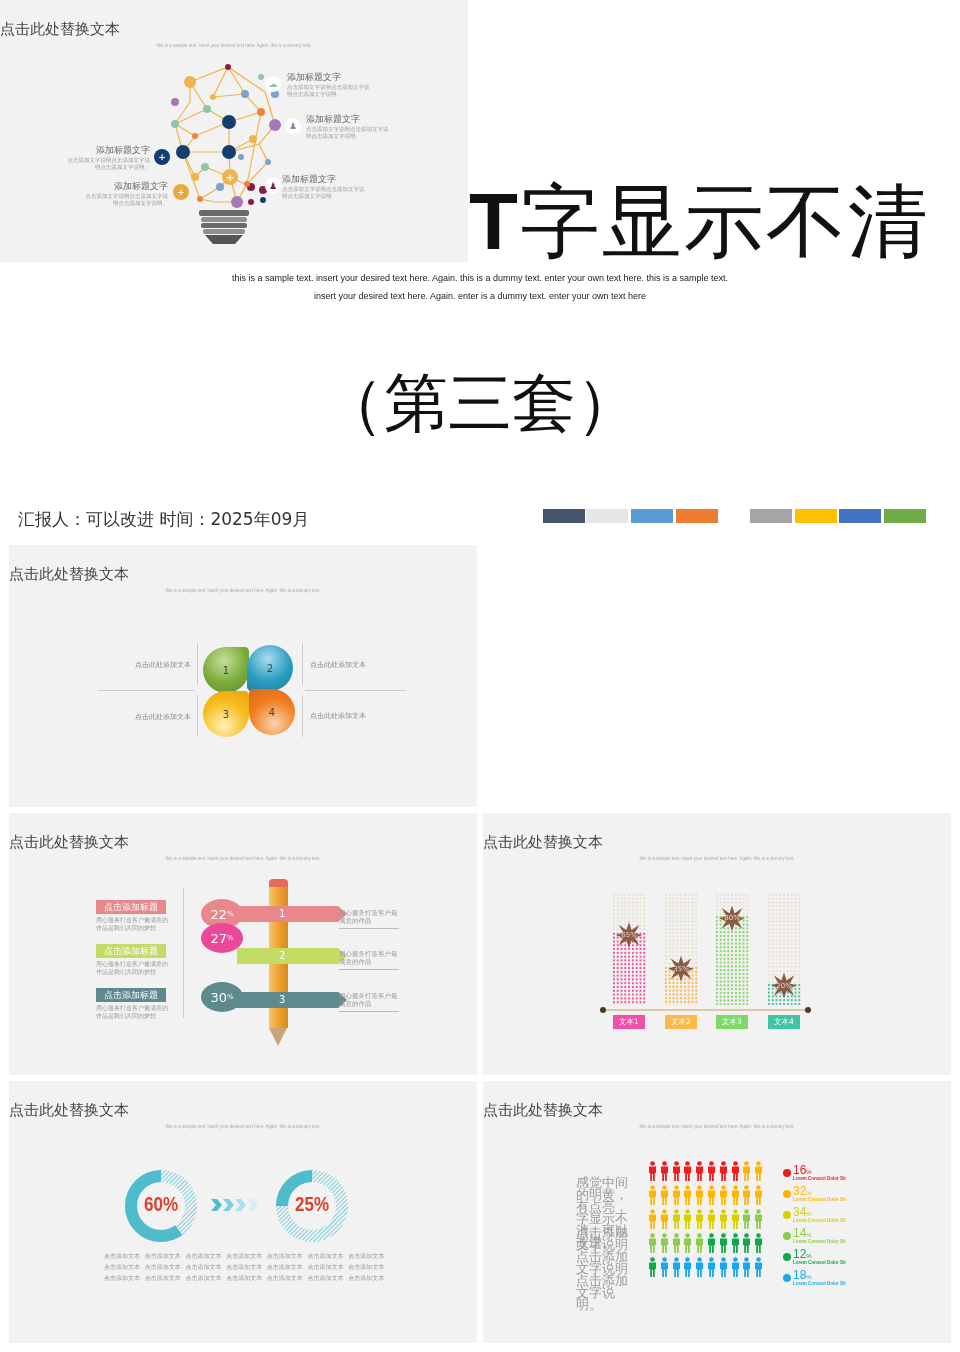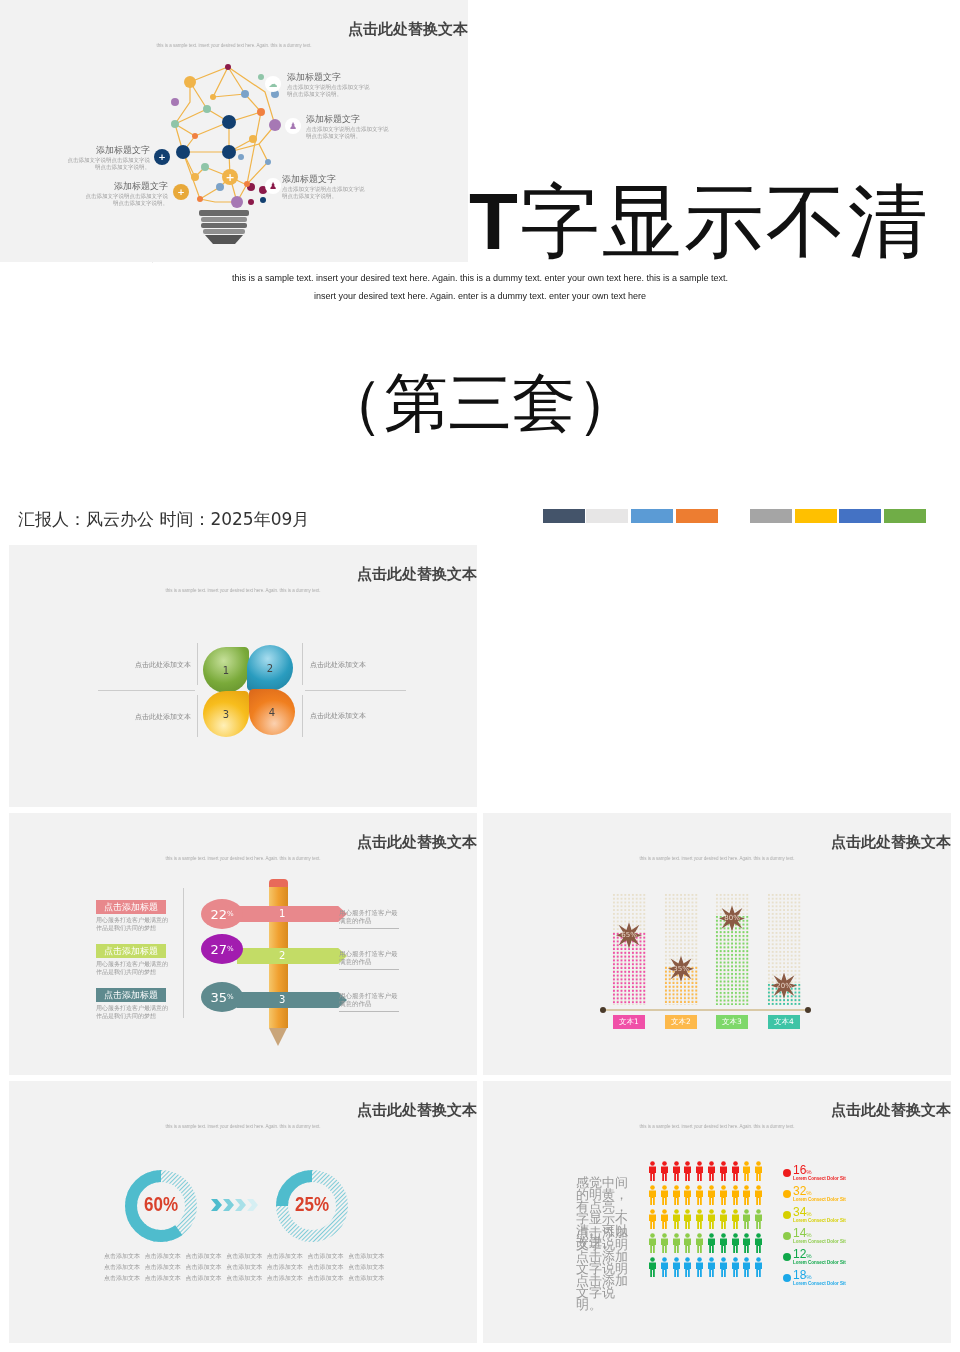--- a/index.html
+++ b/index.html
@@ -12,22 +12,22 @@
   .sub-line { position: absolute; left: 0; width: 960px; text-align: center;
     font-family: "Liberation Sans", sans-serif; font-size: 9px; color: #222; }
   .sub-title { position: absolute; top: 358px; left: 0; width: 960px; text-align: center;
     font-size: 64px; color: #111; line-height: 90px; }
 
   .reporter { position: absolute; top: 508px; left: 18px; font-size: 17px; color: #333; }
   .swatches { position: absolute; top: 509px; left: 0; width: 960px; height: 14px; }
   .swatch { position: absolute; top: 0; width: 42px; height: 14px; }
 
   .slide { position: absolute; background: #f2f2f2; width: 468px; height: 262px; overflow: hidden; }
-  .slide-title { position: absolute; top: 20px; left: 0; width: 100%; text-align: right;
-    font-size: 15px; font-weight: bold; color: #444; }
+  .slide-title { position: absolute; top: 20px; left: 0; width: 100%; text-align: left;
+    font-size: 15px; font-weight: normal; color: #444; }
   .slide-sub { position: absolute; top: 43px; left: 0; width: 100%; text-align: center;
     font-family: "Liberation Sans", sans-serif; font-size: 4.5px; color: #aaa; }
   .small-gray { font-size: 7px; color: #888; position: absolute; }
   .hline { position: absolute; height: 1px; background: #ccc; }
   .vline { position: absolute; width: 1px; background: #ccc; }
 
   
   .petal { position: absolute; width: 46px; height: 46px; color: #444; font-size: 10px;
     display: flex; align-items: center; justify-content: center; }
 
@@ -77,21 +77,21 @@
 </style>
 </head>
 <body>
 
 <div class="main-title">
   <span>多彩简约</span><span class="latin">PPT</span><span>字显示不清</span>
 </div>
 <div class="sub-line" style="top:273px;">this is a sample text. insert your desired text here. Again. this is a dummy text. enter your own text here. this is a sample text.</div>
 <div class="sub-line" style="top:291px;">insert your desired text here. Again. enter is a dummy text. enter your own text here</div>
 <div class="sub-title">（第三套）</div>
-<div class="reporter">汇报人：风云办公   时间：2025年09月</div>
+<div class="reporter">汇报人：可以改进   时间：2025年09月</div>
 <div class="swatches" id="swatches">
     <div class="swatch" style="left: 543px; background: rgb(68, 84, 106);"></div>
     <div class="swatch" style="left: 586px; background: rgb(231, 230, 230);"></div>
     <div class="swatch" style="left: 631px; background: rgb(91, 155, 213);"></div>
     <div class="swatch" style="left: 676px; background: rgb(237, 125, 49);"></div>
     <div class="swatch" style="left: 750px; background: rgb(165, 165, 165);"></div>
     <div class="swatch" style="left: 795px; background: rgb(255, 192, 0);"></div>
     <div class="swatch" style="left: 839px; background: rgb(68, 114, 196);"></div>
     <div class="swatch" style="left: 884px; background: rgb(112, 173, 71);"></div>
   </div>
@@ -246,26 +246,26 @@
   <div class="ribbon" style="top:135px; background:#c3dc66; clip-path:polygon(0 0,92% 0,100% 50%,92% 100%,0 100%);"></div>
   <div class="ribbon" style="top:179px; background:#5e8a8e; clip-path:polygon(0 0,92% 0,100% 50%,92% 100%,0 100%);"></div>
   <div class="ribbon-num" style="top:95px;">1</div>
   <div class="ribbon-num" style="top:137px;">2</div>
   <div class="ribbon-num" style="top:181px;">3</div>
 
   <div class="pct-oval" style="top:86px; background:#e8888c;">
       <span>22</span>
       <small>%</small>
     </div>
-  <div class="pct-oval" style="top:121px; background:#a21caf;">
+  <div class="pct-oval" style="top:110px; background:#ec4899;">
       <span>27</span>
       <small>%</small>
     </div>
   <div class="pct-oval" style="top:169px; background:#5e8a8e;">
-      <span>35</span>
+      <span>30</span>
       <small>%</small>
     </div>
 
   <div class="note" style="top:96px;">用心服务打造客户最满意的作品</div>
   <div class="note" style="top:137px;">用心服务打造客户最满意的作品</div>
   <div class="note" style="top:179px;">用心服务打造客户最满意的作品</div>
 </div>
 
 <div class="slide" style="left:483px; top:813px;">
   <div class="slide-title">点击此处替换文本</div>

